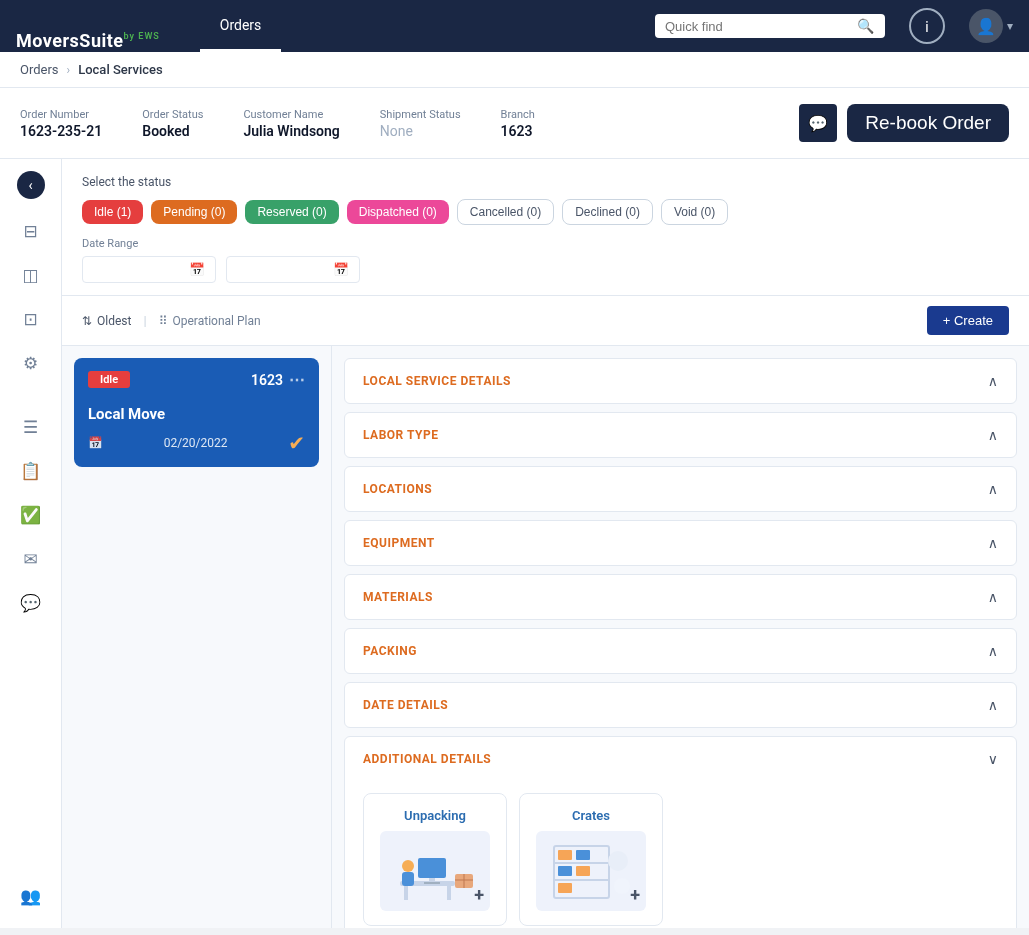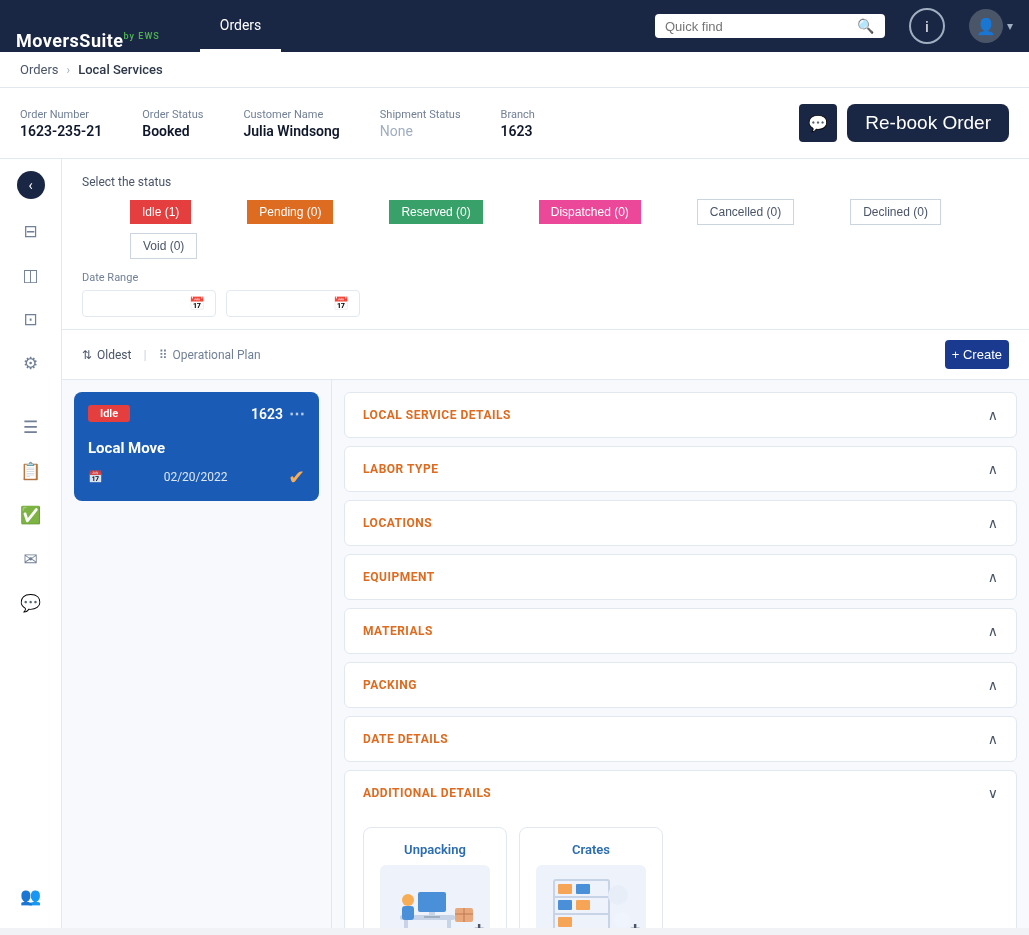--- a/index.html
+++ b/index.html
@@ -138,24 +138,23 @@
       display: flex; align-items: center; justify-content: center;
       color: #718096; cursor: pointer; border-radius: 6px;
       font-size: 17px;
     }
 
     
     .status-section { padding: 16px 20px 0; background: white; }
     .status-label { font-size: 12px; color: #4a5568; margin-bottom: 10px; }
     .status-buttons { display: flex; gap: 8px; flex-wrap: wrap; align-items: center; }
     .status-btn {
-      border: none; border-radius: 0;
+      border: none; border-radius: 8px;
       padding: 5px 12px; font-size: 12px; font-weight: 500;
       cursor: pointer;
-      margin-left: 48px;
     }
     .status-btn.idle { background: #e53e3e; color: white; }
     .status-btn.pending { background: #dd6b20; color: white; }
     .status-btn.reserved { background: #38a169; color: white; }
     .status-btn.dispatched { background: #ec4899; color: white; }
     .status-btn.outline { background: white; color: #4a5568; border: 1px solid #cbd5e0; }
 
     .date-range-section { padding: 12px 20px; background: white; border-bottom: 1px solid #e2e8f0; }
     .date-range-label { font-size: 11px; color: #718096; margin-bottom: 6px; }
     .date-inputs { display: flex; gap: 10px; }
@@ -170,21 +169,21 @@
       display: flex; align-items: center; justify-content: space-between;
       padding: 10px 20px; background: white; border-bottom: 1px solid #e2e8f0;
     }
     .toolbar-left { display: flex; align-items: center; gap: 12px; }
     .sort-btn { display: flex; align-items: center; gap: 5px; font-size: 12px; color: #4a5568; cursor: pointer; }
     .divider-v { color: #cbd5e0; }
     .op-plan-btn { display: flex; align-items: center; gap: 5px; font-size: 12px; color: #718096; cursor: pointer; }
     .create-btn {
       background: #1a3a8f;
       color: white; border: none; border-radius: 4px;
-      padding: 7px 7px; font-size: 13px; font-weight: 500; cursor: pointer;
+      padding: 7px 16px; font-size: 13px; font-weight: 500; cursor: pointer;
       display: flex; align-items: center; gap: 6px;
     }
 
     
     .two-col {
       display: flex;
       flex: 1;
       overflow: hidden;
     }
     .list-col {

